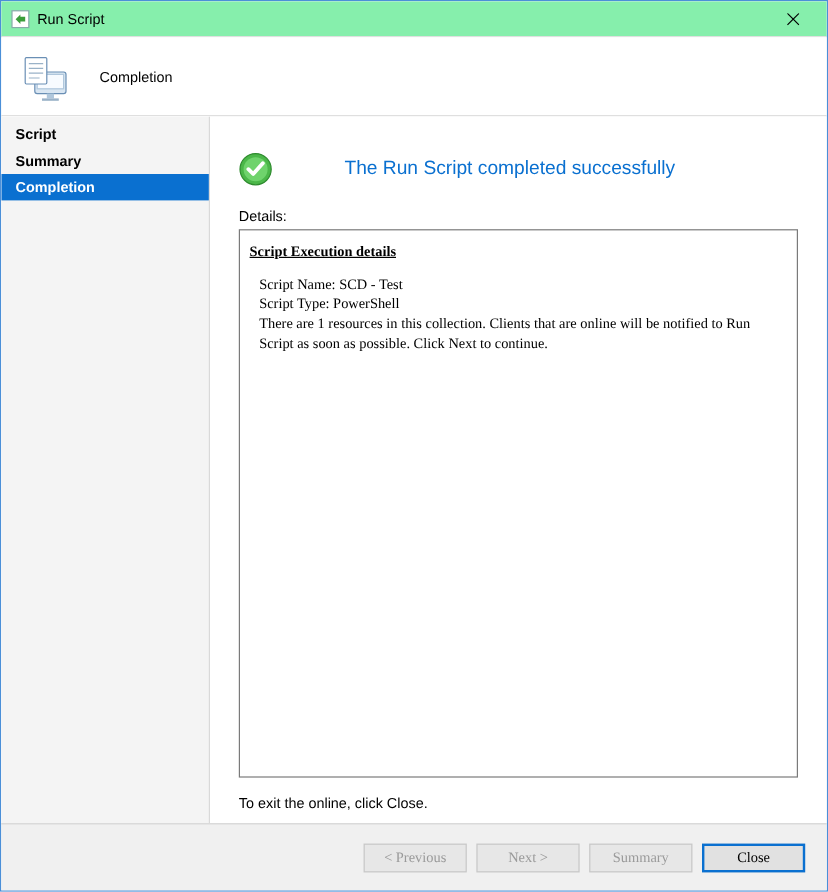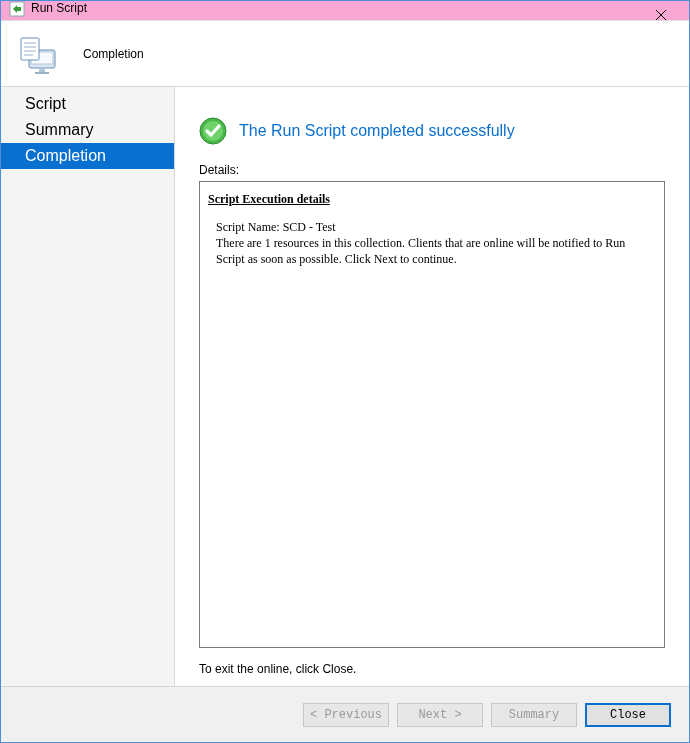--- a/index.html
+++ b/index.html
@@ -9,26 +9,26 @@
       background: #fff;
       width: 690px;
       height: 743px;
       border: 1px solid #4a8fd8;
       display: flex;
       flex-direction: column;
       color: #000;
     }
     
     .titlebar {
-      height: 20px;
-      display: flex;
-      align-items: flex-start;
+      height: 30px;
+      display: flex;
+      align-items: center;
       padding: 0 8px;
       border-bottom: 1px solid #e0e0e0;
-      background: #f9a8d4;
+      background: #86efac;
     }
     .titlebar-icon {
       width: 16px; height: 16px;
       margin-right: 6px;
       display: inline-flex; align-items: center; justify-content: center;
     }
     .titlebar-title { flex: 1; font-size: 12px; }
     .titlebar-close {
       width: 40px; height: 28px;
       display: flex; align-items: center; justify-content: center;
@@ -53,40 +53,42 @@
       overflow: hidden;
       background: #fff;
     }
     .sidebar {
       width: 174px;
       background: #f4f4f4;
       border-right: 1px solid #d9d9d9;
       padding-top: 4px;
     }
     .sidebar-item {
-      padding: 4px 24px;
-      font-size: 16px;
+      padding: 4px 12px;
+      font-size: 12px;
       cursor: pointer;
       color: #000;
+      font-weight: bold;
     }
     .sidebar-item.selected {
       background: #0a70d0;
       color: #fff;
     }
     .content {
       flex: 1;
       padding: 18px 24px 10px 24px;
       display: flex;
       flex-direction: column;
     }
     .status-row {
       display: flex;
       align-items: center;
       margin-bottom: 18px;
       margin-top: 12px;
+      gap: 48px;
     }
     .status-icon { width: 28px; height: 28px; margin-right: 12px; }
     .status-text { font-size: 16px; color: #0a70d0; }
     .details-label { font-size: 12px; margin-bottom: 4px; }
     .details-box {
       flex: 1;
       border: 1px solid #7a7a7a;
       background: #fff;
       padding: 10px 8px;
       font-size: 12px;
@@ -109,21 +111,21 @@
       display: flex;
       align-items: center;
       justify-content: flex-end;
       padding-right: 18px;
       gap: 8px;
     }
     .btn {
       min-width: 86px;
       height: 24px;
       font-size: 12px;
-      font-family: Liberation Mono, monospace;
+      font-family: Liberation Serif, serif;
       border: 1px solid #adadad;
       background: #e1e1e1;
       cursor: pointer;
     }
     .btn:disabled {
       color: #9a9a9a;
       background: #e7e7e7;
       border-color: #c8c8c8;
       cursor: default;
     }
@@ -187,20 +189,21 @@
       </span>
       <span class="status-text">The Run Script completed successfully</span>
     </div>
 
     <div class="details-label">Details:</div>
 
     <div class="details-box">
       <span class="details-heading">Script Execution details</span>
       <div class="details-body">
         <div>Script Name: SCD - Test</div>
+        <div>Script Type: PowerShell</div>
         <div>There are 1 resources in this collection. Clients that are online will be notified to Run Script as soon as possible. Click Next to continue.</div>
       </div>
     </div>
 
     <div class="exit-hint">To exit the online, click Close.</div>
   </div>
 </div>
 
 <div class="footer">
   <button class="btn" disabled="">&lt; Previous</button>

